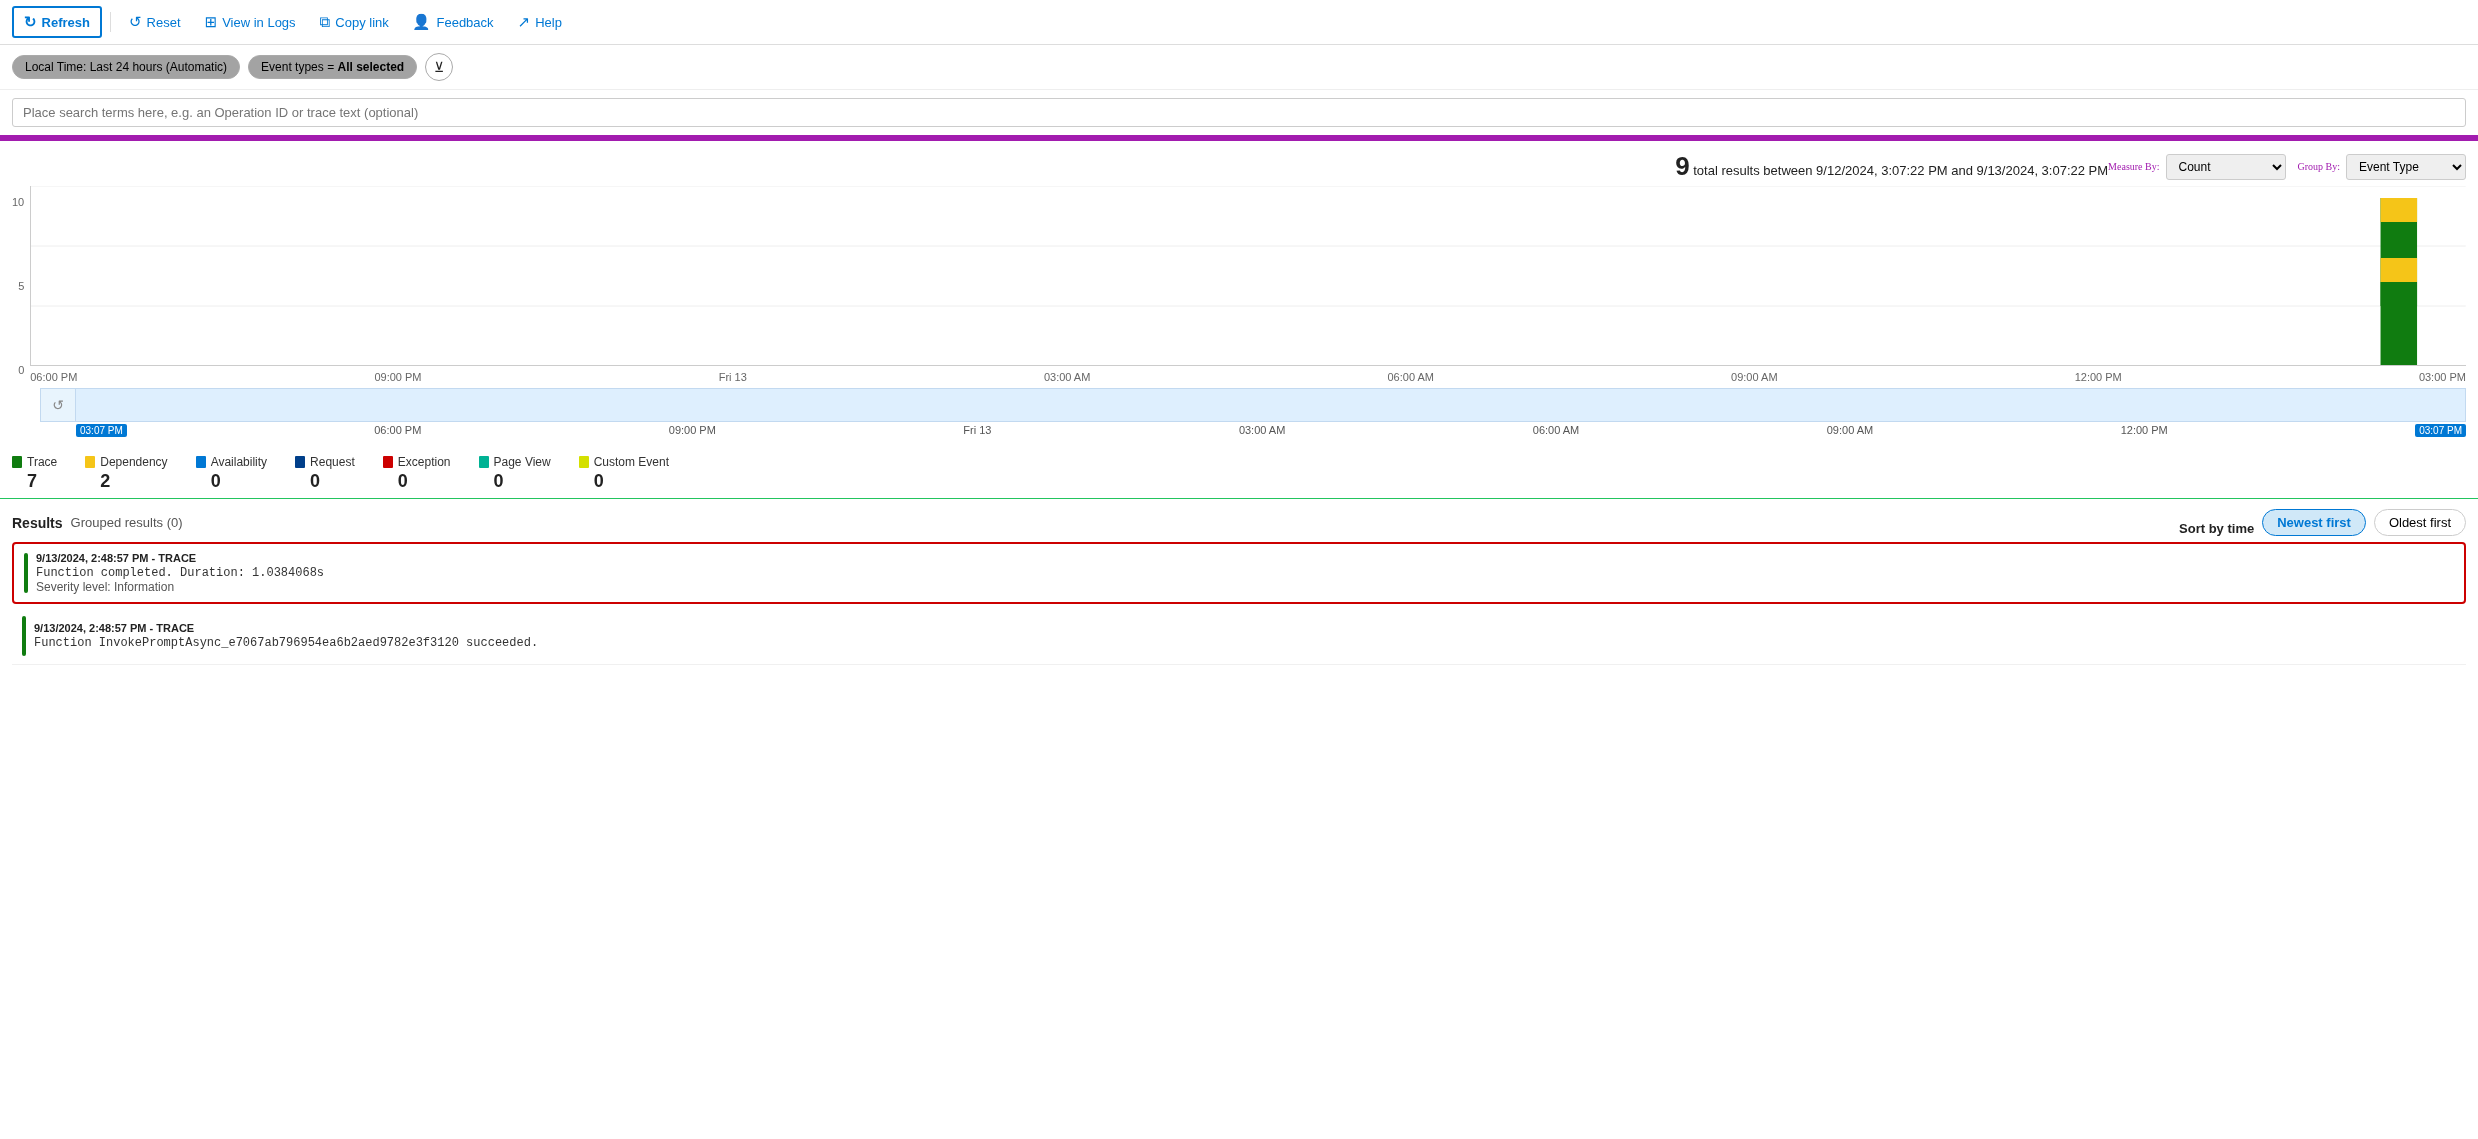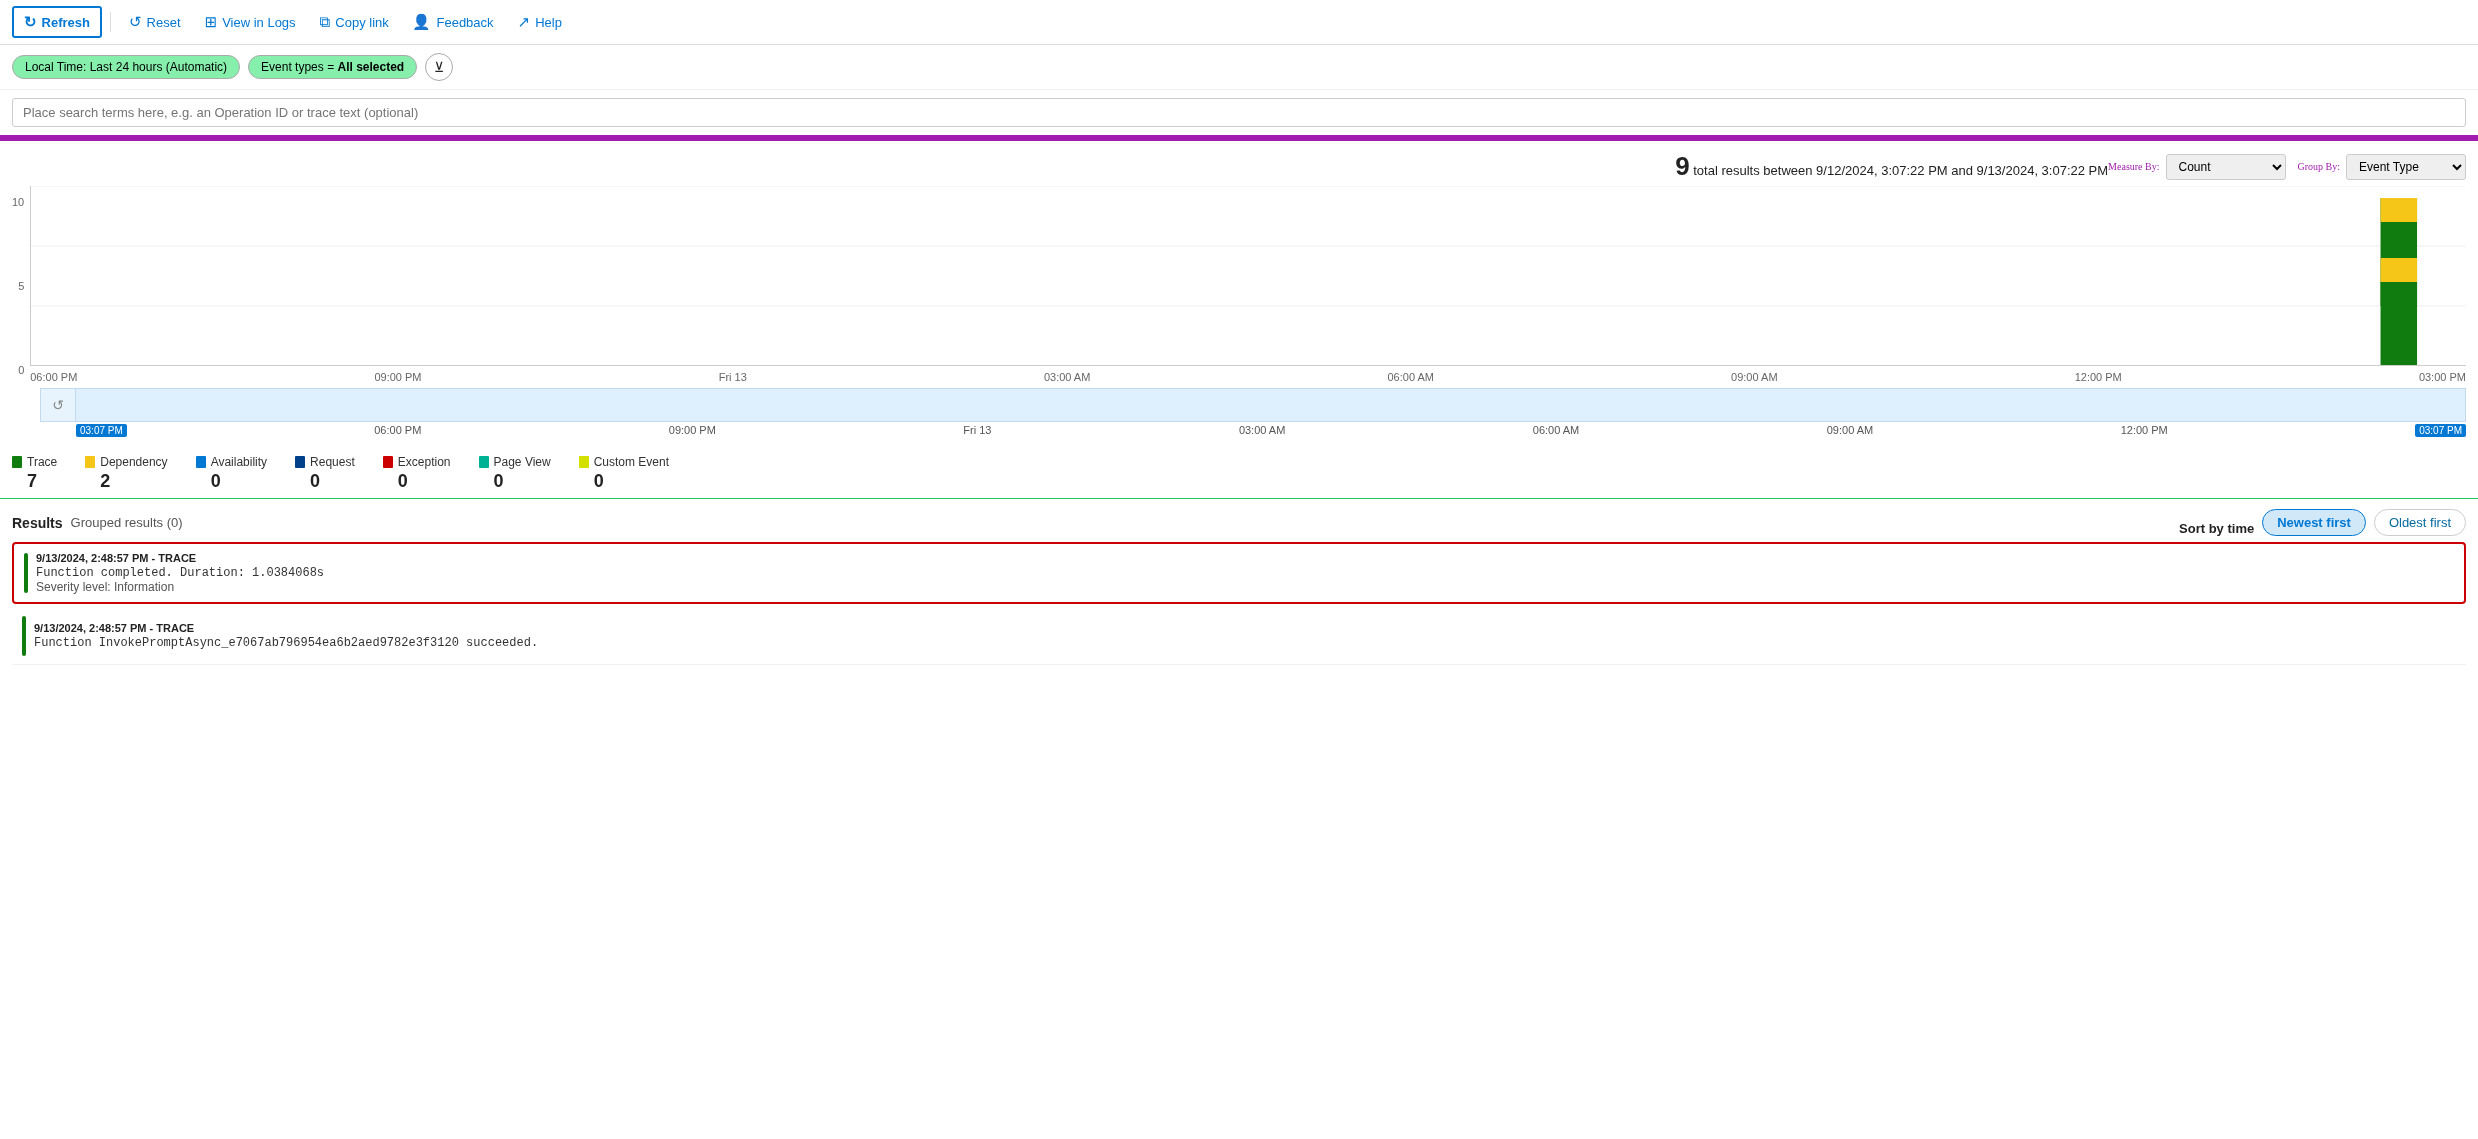--- a/index.html
+++ b/index.html
@@ -41,21 +41,21 @@
       gap: 8px;
       border-bottom: 1px solid #eee;
       background: #fff;
     }
     .filter-pill {
       border: 1px solid #aaa;
       border-radius: 14px;
       padding: 4px 12px;
       font-size: 12px;
       cursor: pointer;
-      background: #86efac;
+      background: #a3a3a3;
     }
     .filter-pill span.bold { font-weight: 700; }
     .filter-icon-btn {
       border: 1px solid #aaa;
       border-radius: 50%;
       width: 28px;
       height: 28px;
       display: flex;
       align-items: center;
       justify-content: center;
@@ -151,21 +151,21 @@
       gap: 8px;
     }
     .sort-label { font-size: 13px; font-weight: 600; }
     .sort-btn {
       padding: 5px 14px;
       border-radius: 14px;
       border: 1px solid #ccc;
       cursor: pointer;
       font-size: 13px;
       background: #fff;
-      color: #0369a1;
+      color: #000000;
     }
     .sort-btn.active {
       background: #d0e8f8;
       border-color: #0078d4;
       color: #0078d4;
       font-weight: 600;
     }
 
     
     .results-list { padding: 0 12px; }

